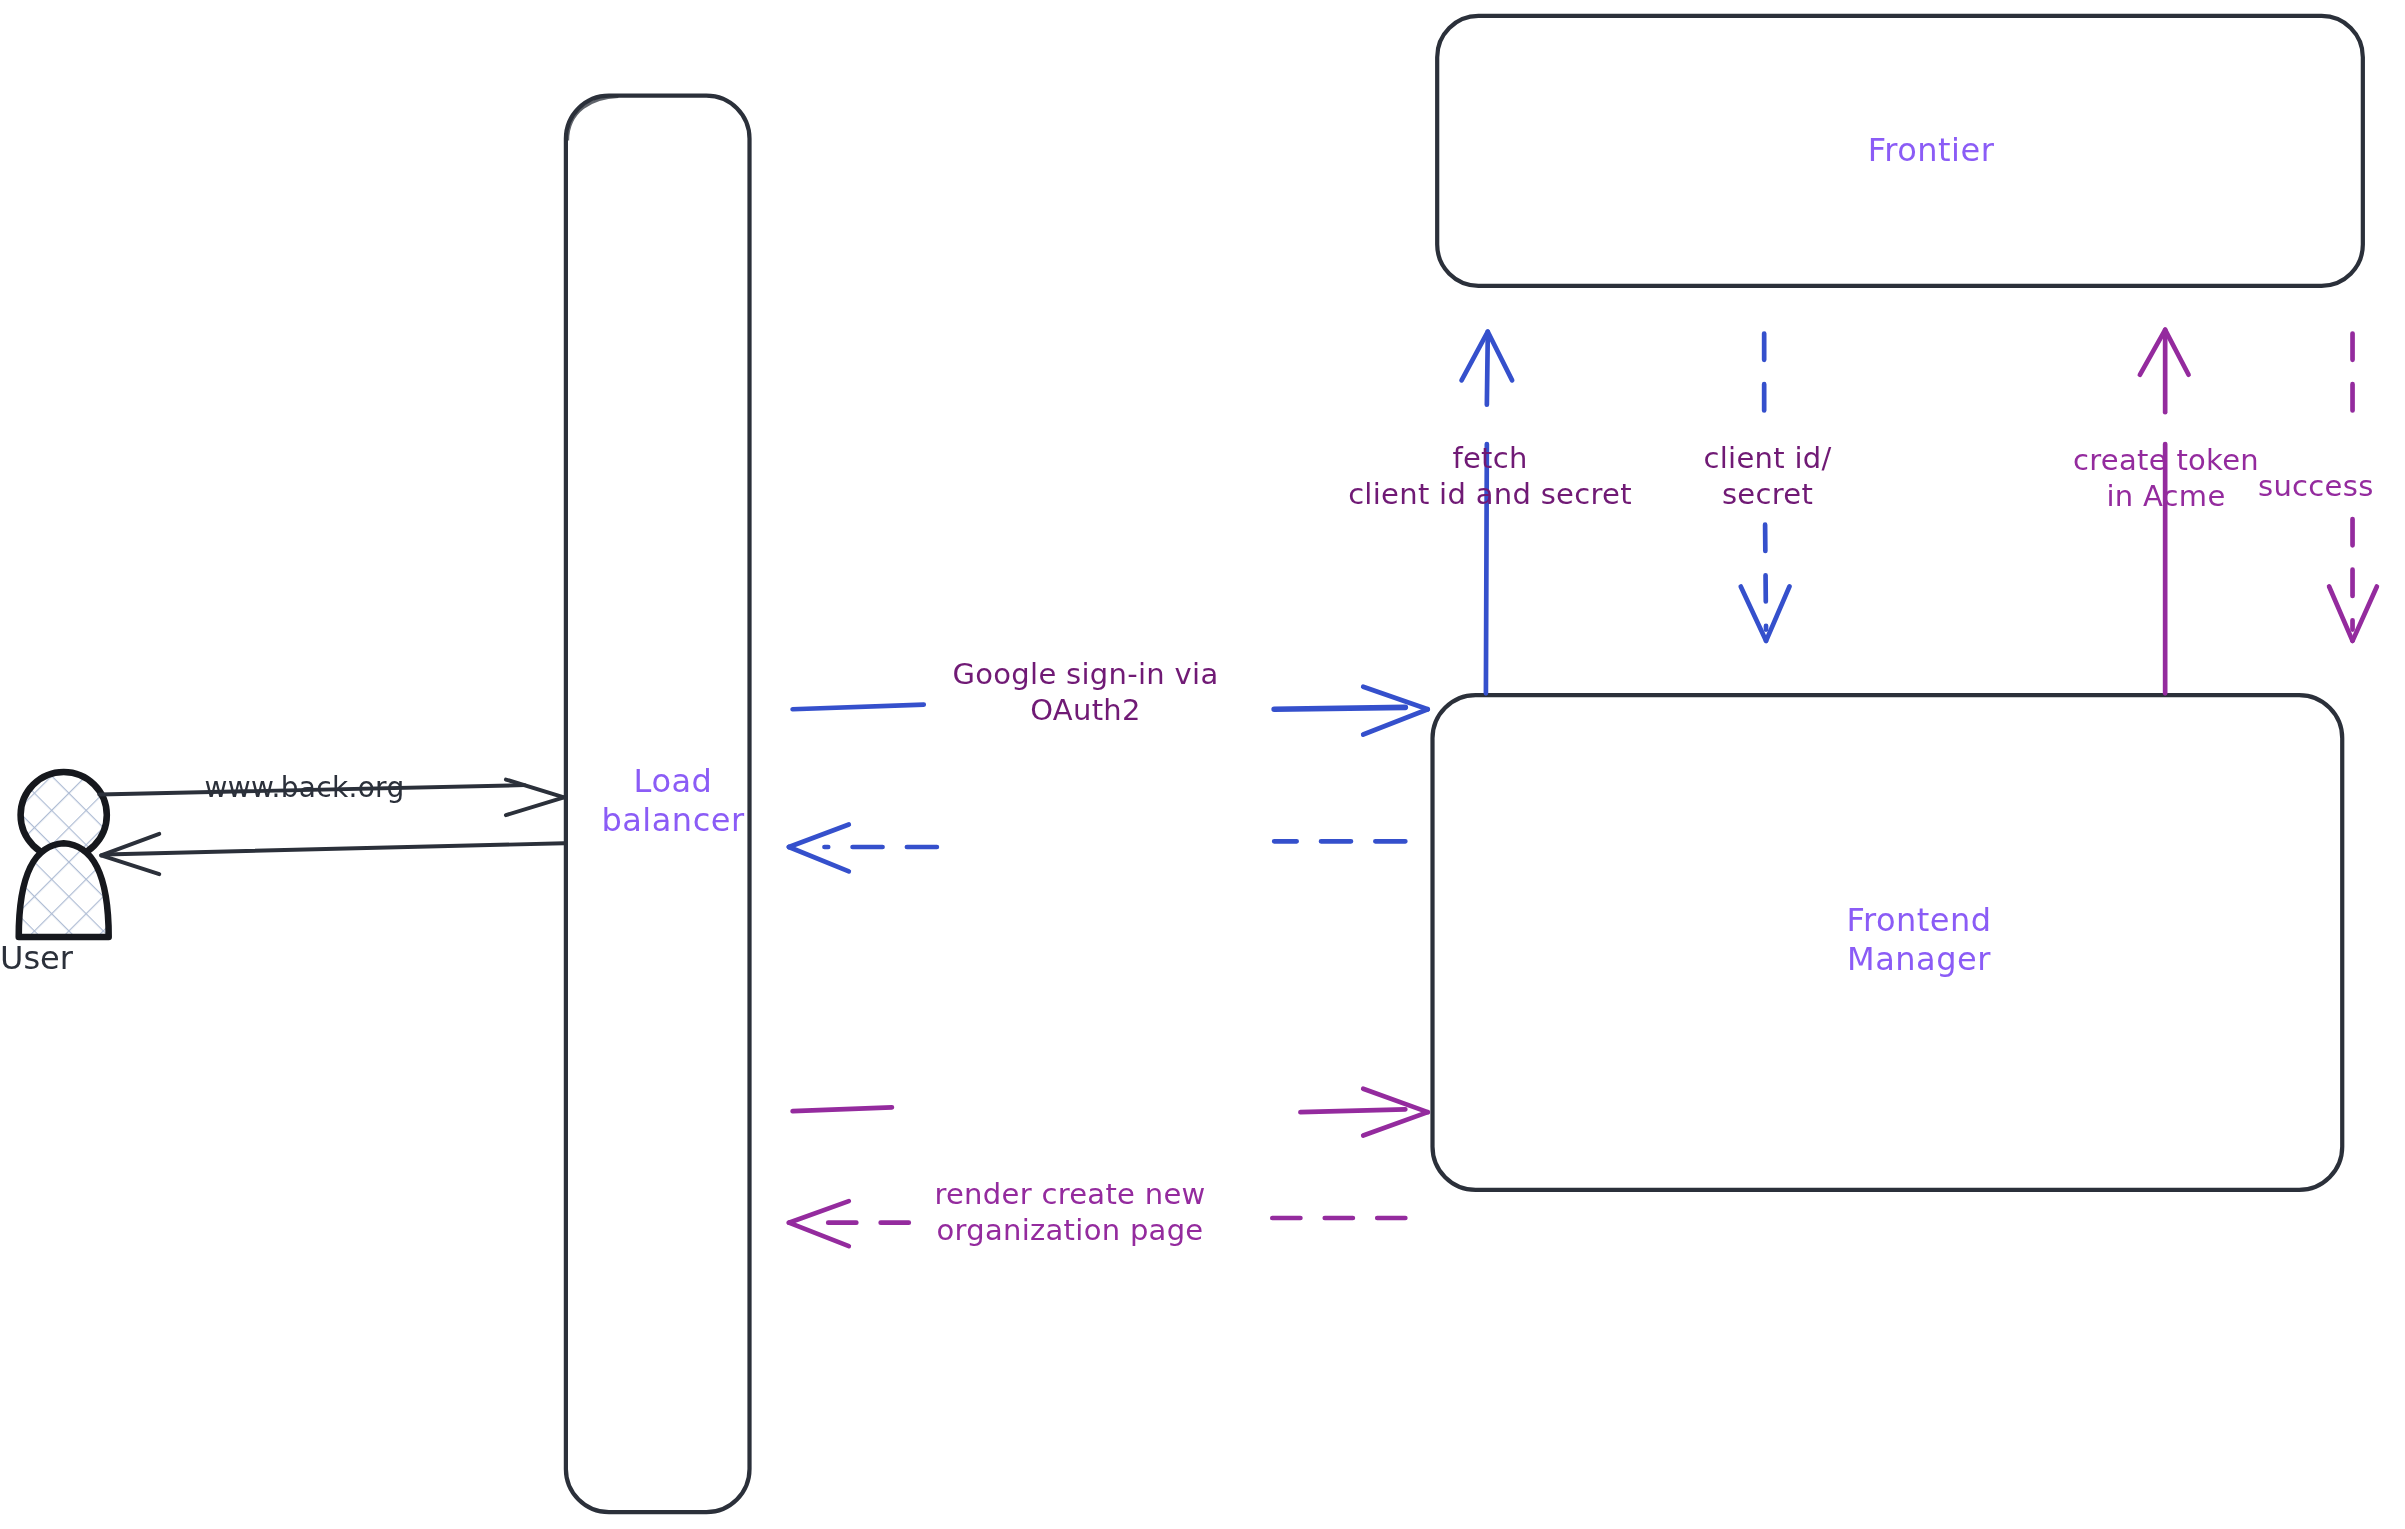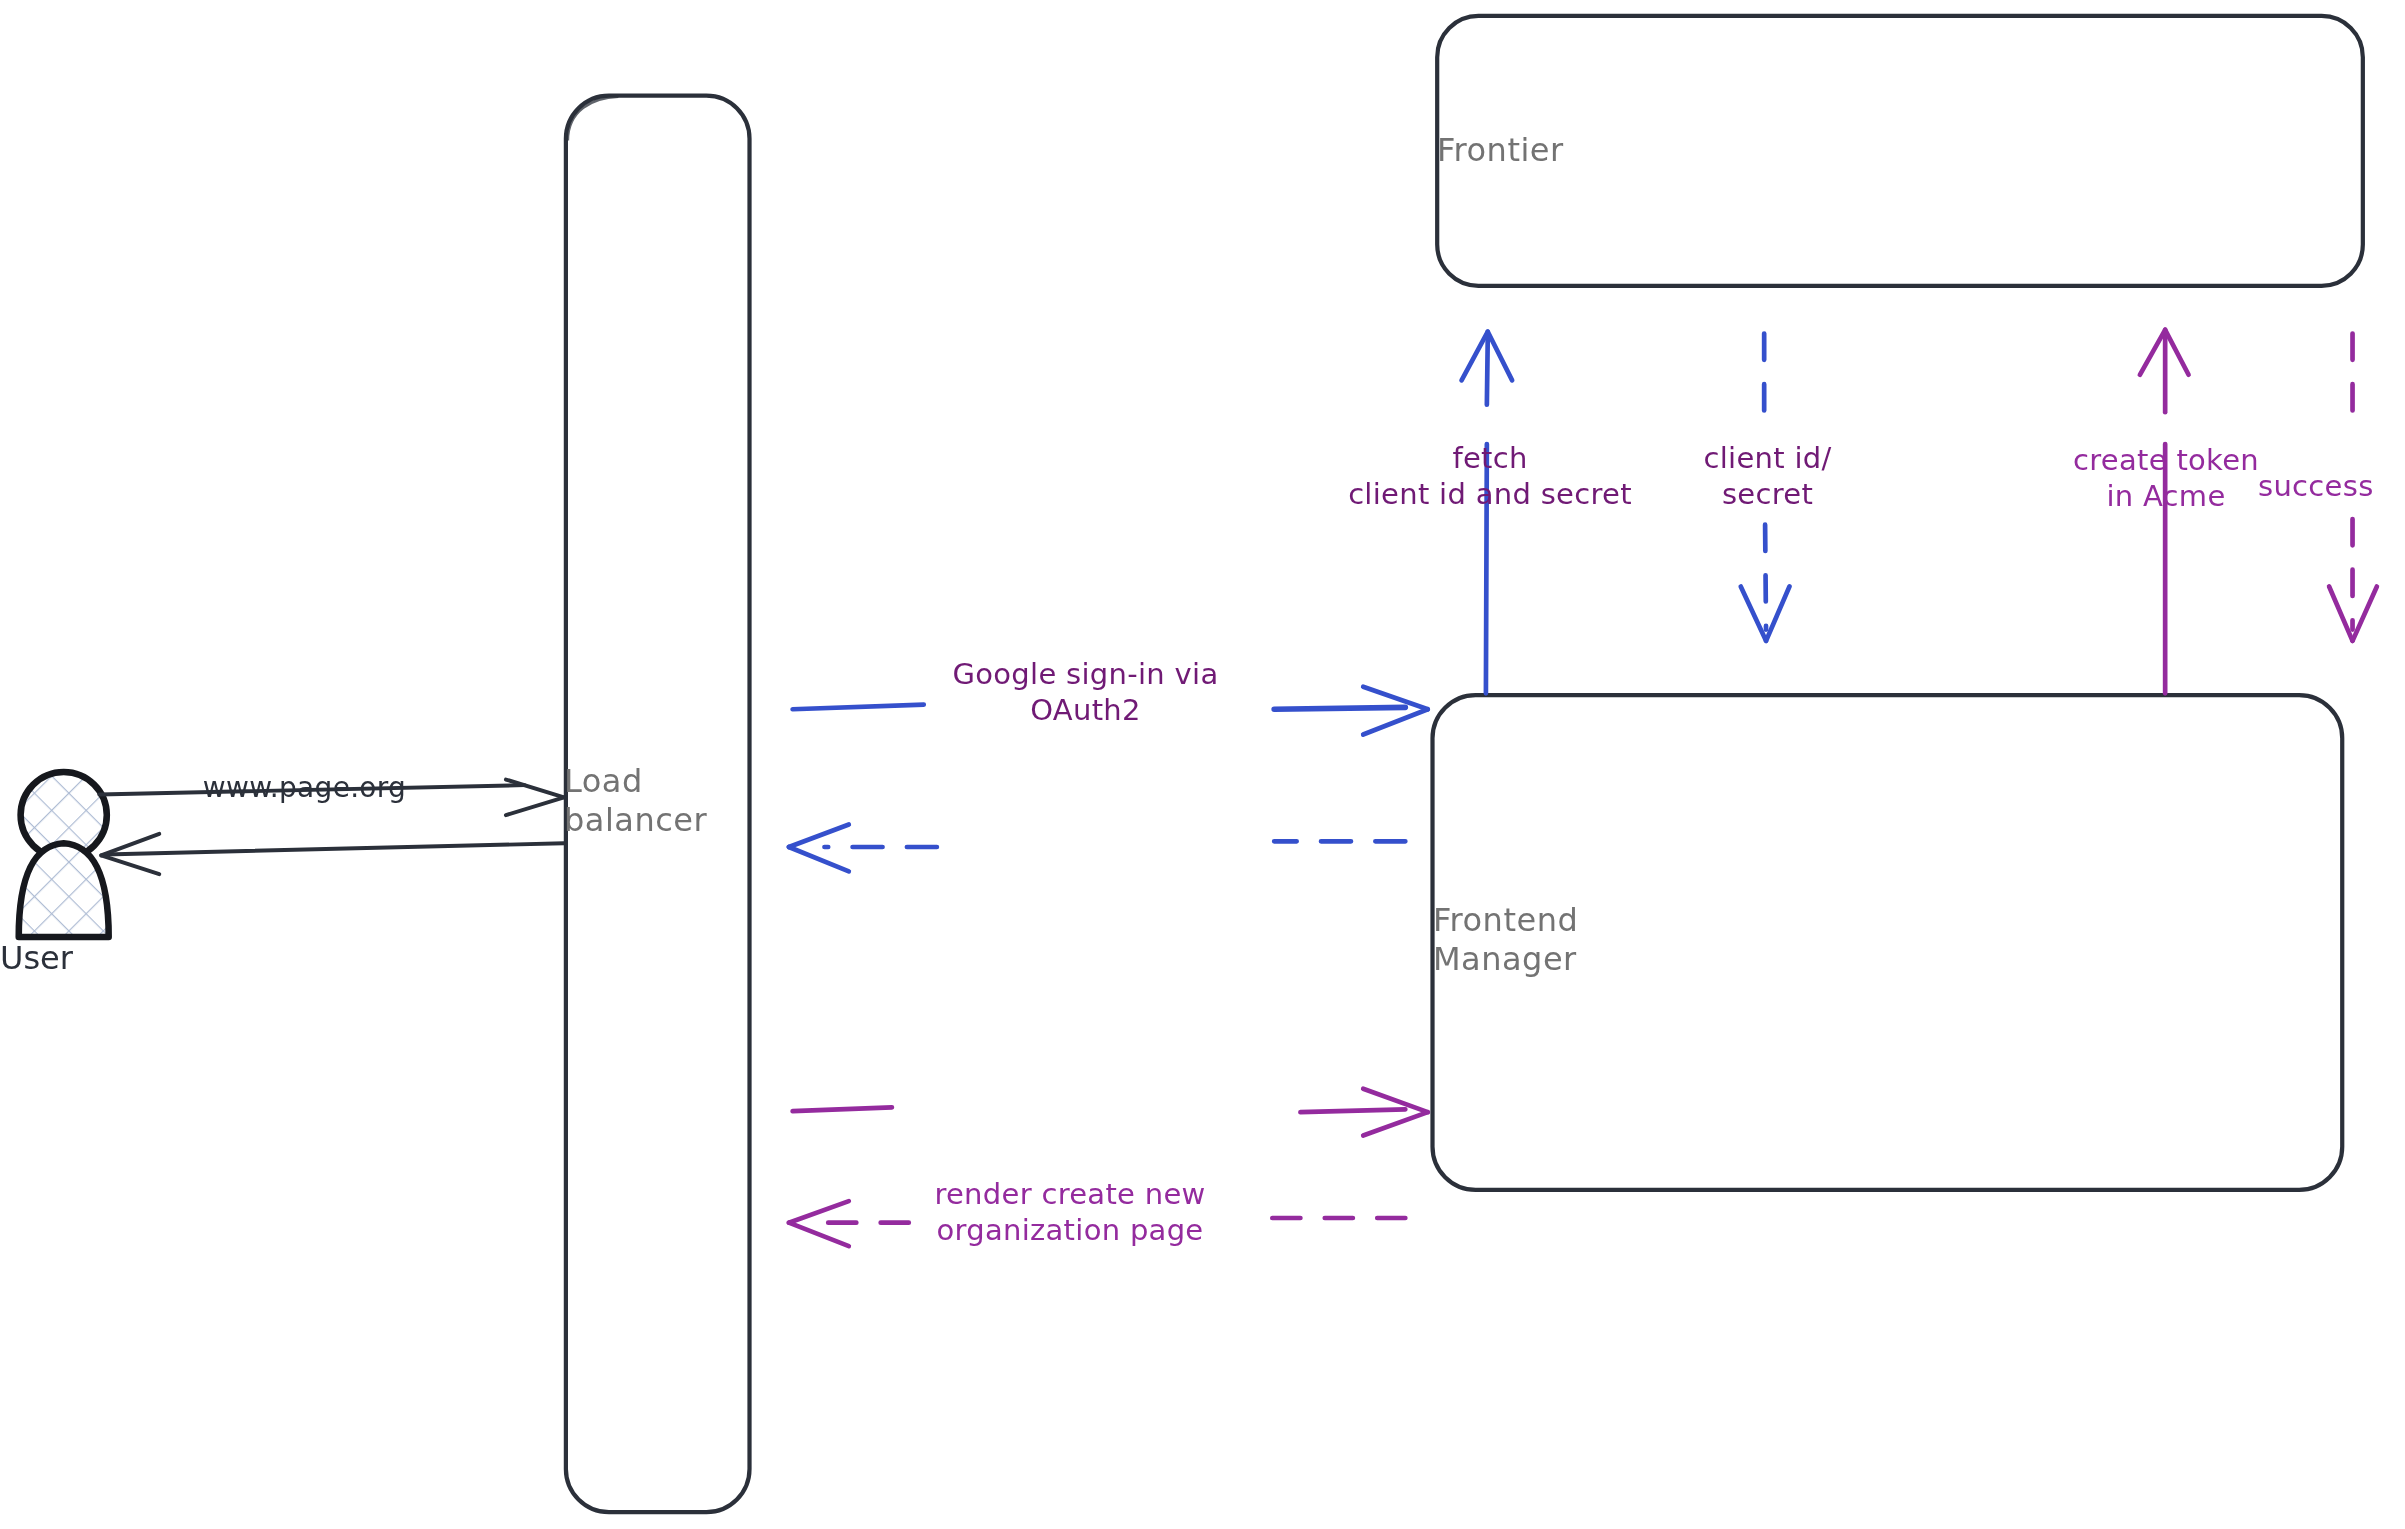--- a/index.html
+++ b/index.html
@@ -1,27 +1,28 @@
 <!DOCTYPE html>
 <html style="font-size:15px"><head>
 <meta charset="utf-8">
 <style>
   html,body{margin:0;padding:0;background:#ffffff;}
   body{font-family:"DejaVu Sans", sans-serif;}
   #stage{position:relative;width:2405px;height:1530px;background:#ffffff;overflow:hidden;}
   .svg-layer{position:absolute;left:0;top:0;width:2405px;height:1530px;}
   .node-label{
     position:absolute;
-    color:#737373;
+    color:#8b5cf6;
     font-family:"DejaVu Sans", sans-serif;
     font-size:32px;
     line-height:39px;
-    text-align:left;
+    text-align:center;
     white-space:pre-line;
     letter-spacing:0.5px;
+    margin-left:31px;
   }
   .edge-label{
     position:absolute;
     font-family:"DejaVu Sans", sans-serif;
     font-size:29px;
     line-height:36px;
     text-align:center;
     white-space:pre-line;
     letter-spacing:0.3px;
   }
@@ -140,21 +141,21 @@
   <div class="actor-label" style="left:0px;top:939px;width:131px;">User</div>
 
   <div class="node-label" style="left:564px;top:762px;width:156px;">Load
 balancer</div>
 
   <div class="node-label" style="left:1437px;top:131px;width:926px;">Frontier</div>
 
   <div class="node-label" style="left:1433px;top:901px;width:910px;">Frontend
 Manager</div>
 
-  <div class="edge-label dark" style="left:150px;top:770px;width:309px;font-size:28px;">www.page.org</div>
+  <div class="edge-label dark" style="left:150px;top:770px;width:309px;font-size:28px;">www.back.org</div>
 
   <div class="edge-label blue" style="left:898px;top:656px;width:375px;">Google sign-in via
 OAuth2</div>
 
 
   <div class="edge-label blue" style="left:1293px;top:440px;width:394px;">fetch
 client id and secret</div>
 
   <div class="edge-label blue" style="left:1655px;top:440px;width:225px;">client id/
 secret</div>

